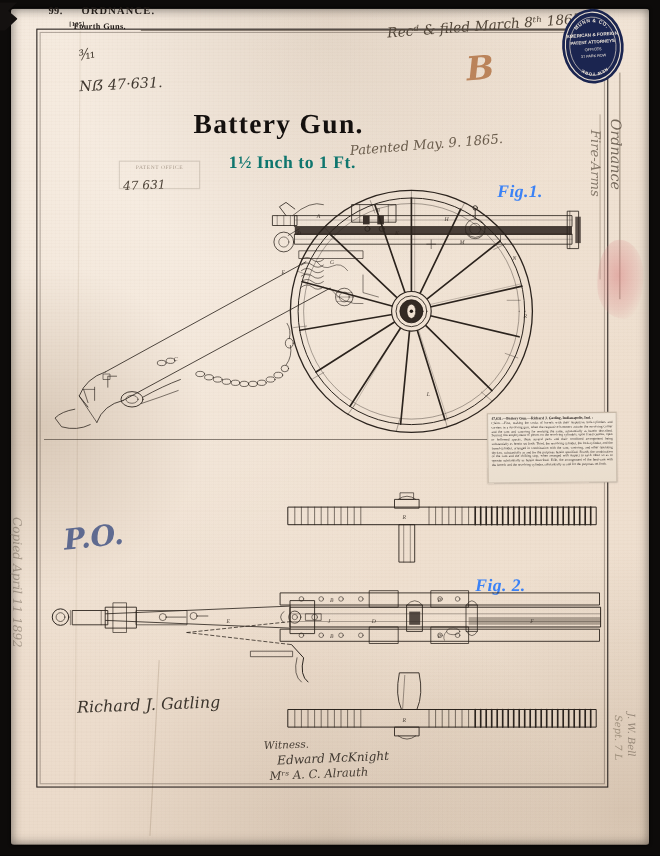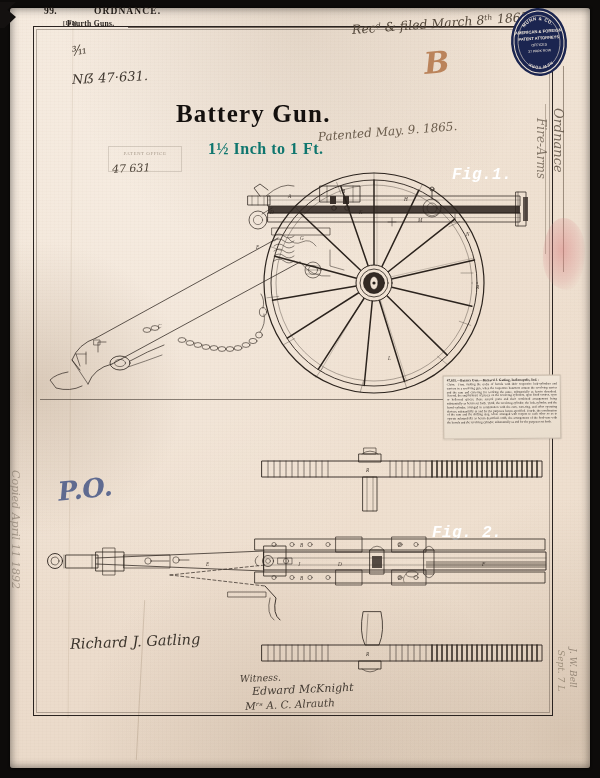--- a/index.html
+++ b/index.html
@@ -38,21 +38,21 @@
   
   #frame{position:absolute;left:33px;top:26px;width:518px;height:688px;
          border:1.15px solid #2a2320;}
   #frame:after{content:"";position:absolute;left:2px;top:2px;right:2px;bottom:2px;
          border:.4px solid rgba(60,48,40,.35);}
 
   
   .hdr{position:absolute;font-family:"Liberation Serif",serif;color:#221c18;
        letter-spacing:.4px;white-space:nowrap;padding-left:11px;}
   #hdr-num{left:33px;top:6px;font-size:9.5px;font-weight:700;}
-  #hdr-cls{left:63px;top:6px;font-size:9.5px;font-weight:700;letter-spacing:1.1px;margin-left:20px;}
+  #hdr-cls{left:63px;top:6px;font-size:9.5px;font-weight:700;letter-spacing:1.1px;}
   #hdr-sub{left:56px;top:19px;font-size:7.6px;font-weight:700;letter-spacing:.3px;}
   #hdr-brk{left:52px;top:19.5px;font-size:5.6px;font-weight:700;}
   #hdr-rule{position:absolute;left:128px;top:27px;width:420px;height:0;
             border-top:.7px solid #4a3d34;opacity:.75;}
 
   
   #t-name{position:absolute;left:186px;top:60px;font-size:19px;font-weight:700;
           letter-spacing:.6px;color:#1a1512;
           font-family:"Liberation Serif",serif;}
   #t-title{position:absolute;left:176px;top:100px;font-size:25px;font-weight:700;
@@ -113,22 +113,22 @@
   
   #ofstamp{position:absolute;left:108px;top:146px;width:72px;height:24px;
            border:1px solid rgba(90,76,62,.35);opacity:.55;}
   #ofstamp span{display:block;text-align:center;font-size:5px;color:#6b5b4a;
            letter-spacing:.5px;margin-top:4px;font-family:"Liberation Serif",serif;}
   #hw-47631{position:absolute;left:112px;top:162px;font-size:11px;
            font-family:"DejaVu Serif",serif;font-style:italic;color:#4d4338;
            transform:rotate(-2deg);}
 
   
-  .figlab{position:absolute;font-family:Liberation Mono, monospace;font-weight:700;
-          font-style:italic;color:#ffffff;letter-spacing:.4px;}
+  .figlab{position:absolute;font-family:Liberation Serif, serif;font-weight:700;
+          font-style:italic;color:#3b82f6;letter-spacing:.4px;}
   #fig1{left:452px;top:166px;font-size:16px;}
   #fig2{left:432px;top:494px;font-size:16px;margin-top:30px;}
 
   
   #dwg{position:absolute;left:0;top:0;width:600px;height:778px;}
 
   
   #clip{position:absolute;left:443px;top:375px;width:110px;height:58px;
         background:linear-gradient(175deg,#f0e6d9,#e9ddcd);
         border:.4px solid rgba(120,100,80,.3);

